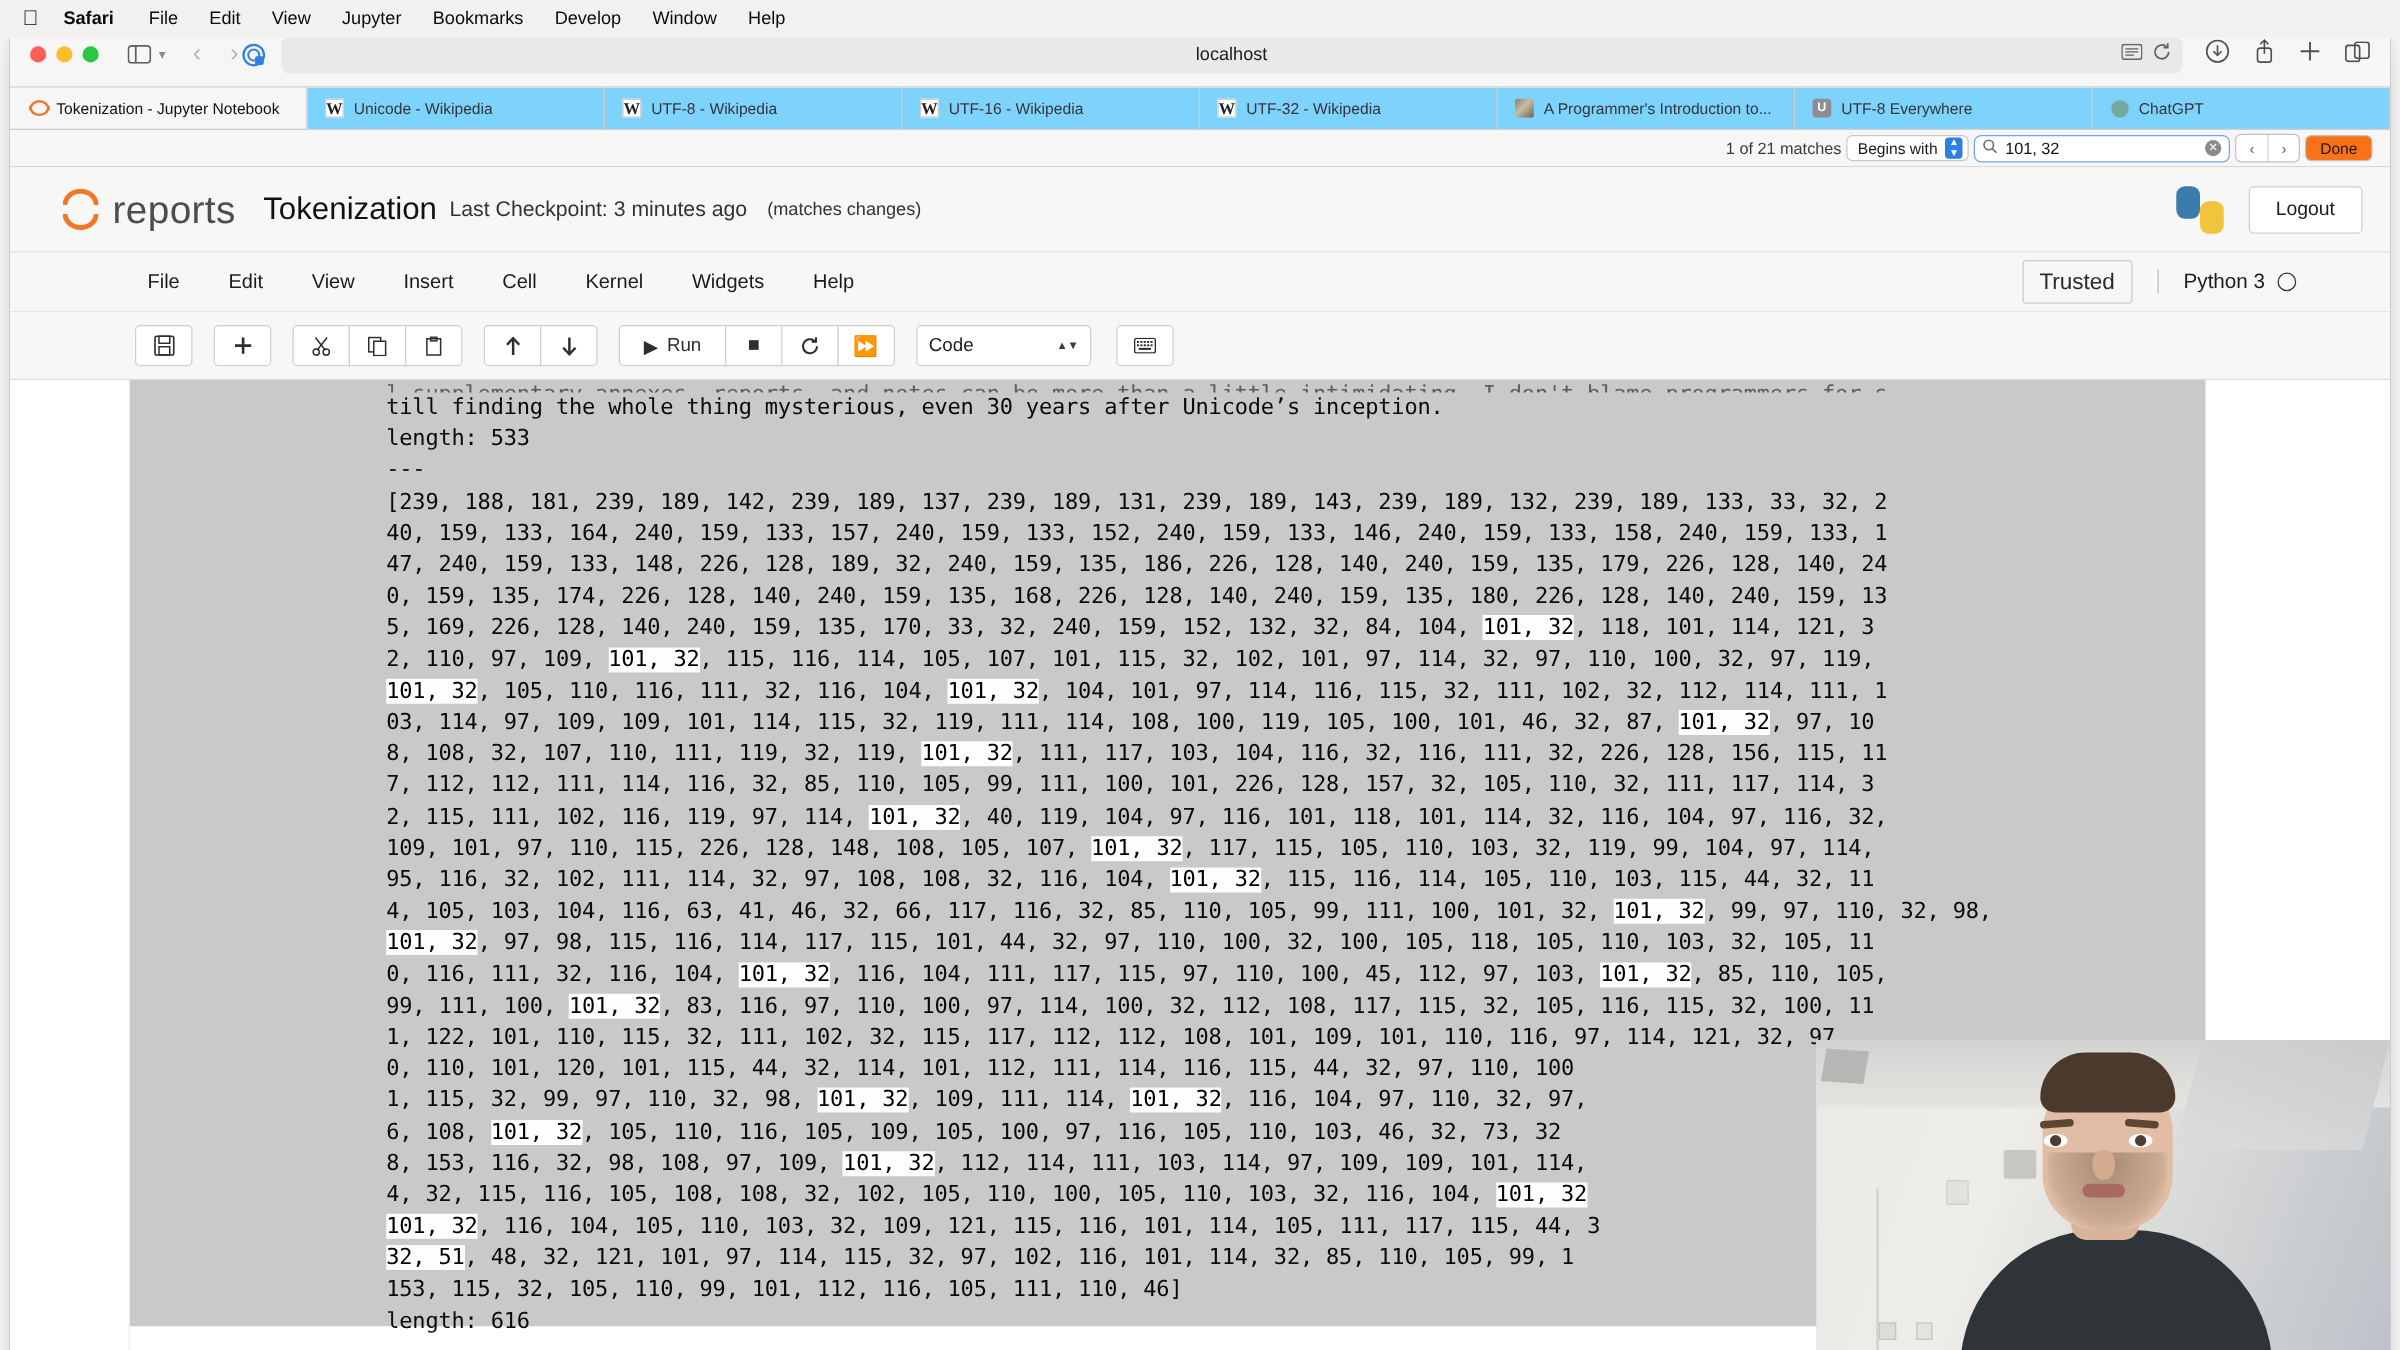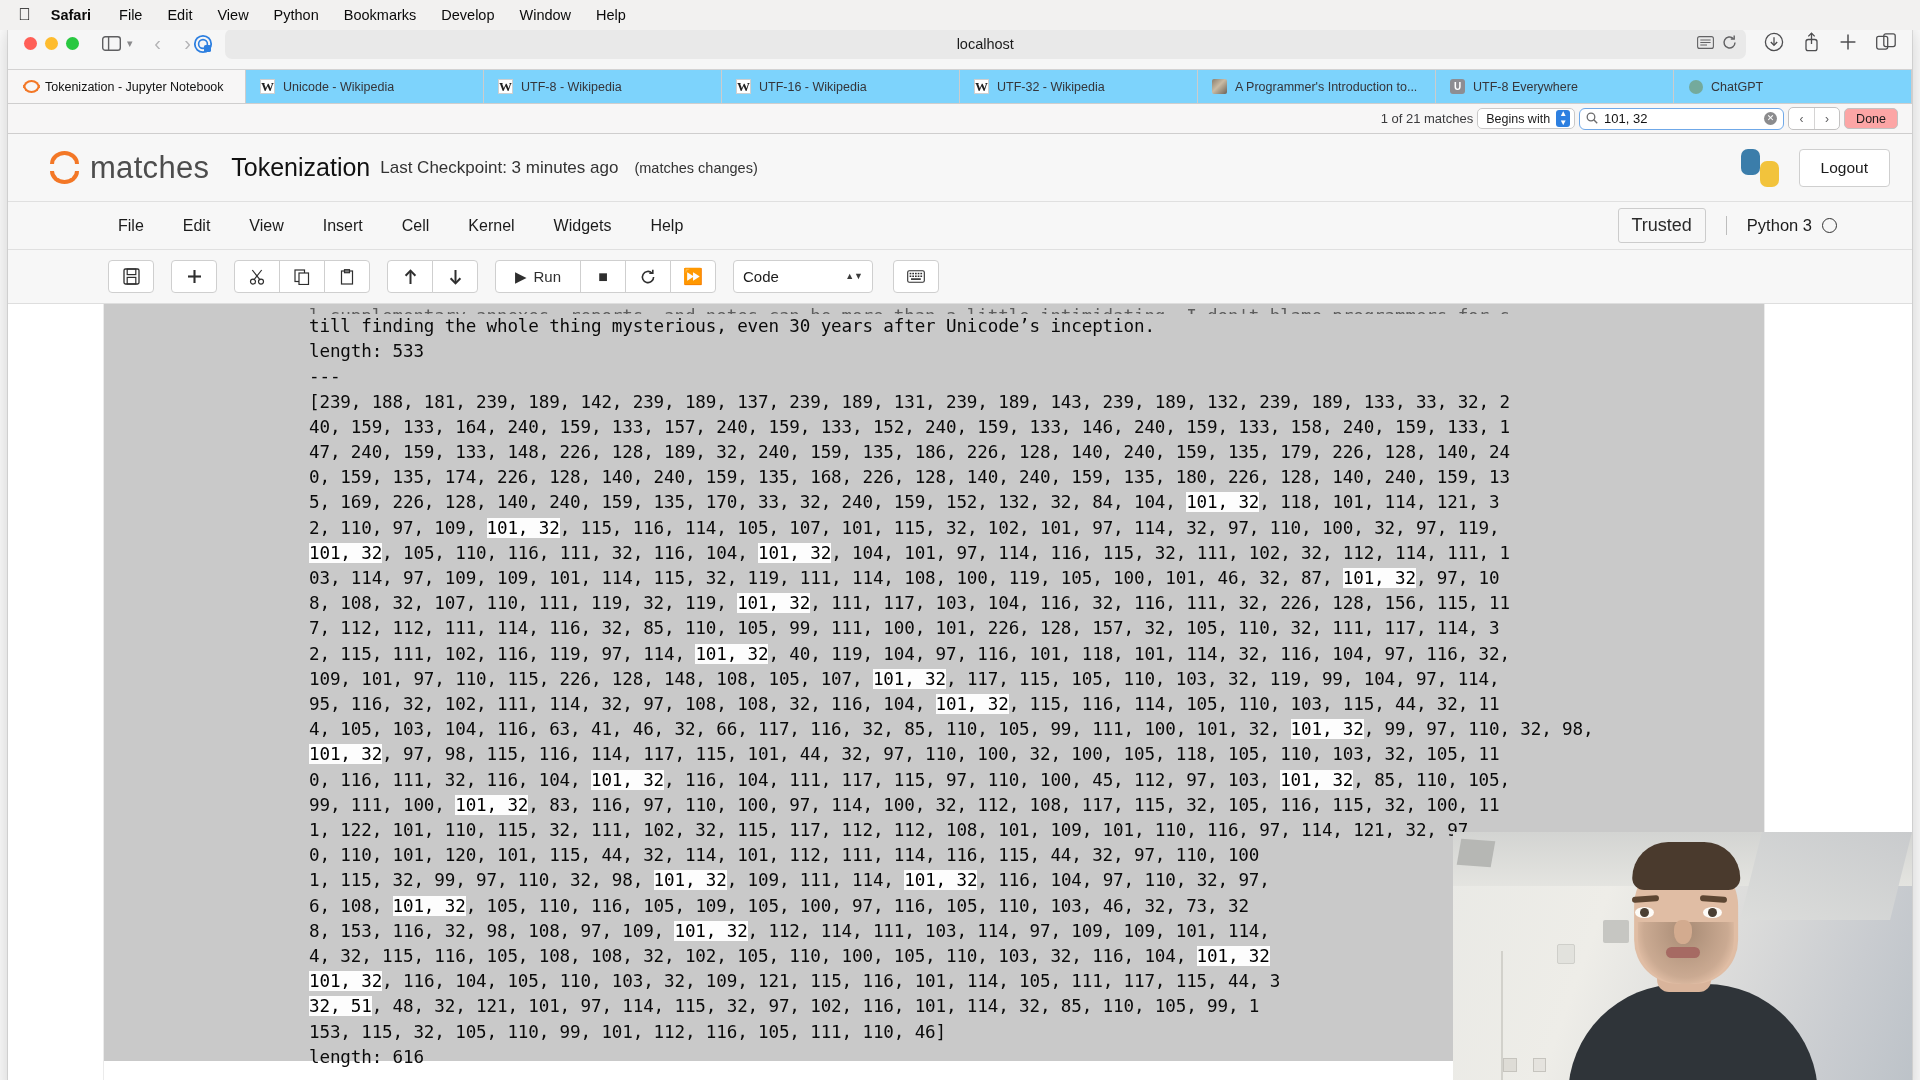--- a/index.html
+++ b/index.html
@@ -135,21 +135,21 @@
     font-size: 13px;
   }
   .findfield .mag { color: #6b6b6d; font-size: 11px; }
   .findfield .fval { flex: 1; color: #111; }
   .clearbtn { width: 13px; height: 13px; border-radius: 50%; background: #8b8b8d; color: #fff;
               font-size: 9px; line-height: 13px; text-align: center; }
   .navgroup { display: flex; border: 0.5px solid #c3c2c2; border-radius: 5px; overflow: hidden; background: #fff; }
   .navgroup div { width: 25px; height: 21px; display: flex; align-items: center; justify-content: center;
                   font-size: 12px; color: #5d5d5f; }
   .navgroup div + div { border-left: 0.5px solid #d5d4d4; }
-  .donebtn { border: 0.5px solid #c3c2c2; border-radius: 5px; background: #fca5a5;
+  .donebtn { border: 0.5px solid #c3c2c2; border-radius: 5px; background: #f97316;
              height: 21px; padding: 0 11px; display: flex; align-items: center;
              font-size: 12.5px; color: #1b1b1b; }
 
   
   .page { position: relative; background: #fff; height: 962px; }
 
   .jheader {
     height: 68px; background: #f7f7f7;
     border-bottom: 1px solid #e0e0e0;
     display: flex; align-items: center; padding: 0 22px 0 40px;
@@ -289,21 +289,21 @@
 </style>
 </head>
 <body>
 
 <div class="menubar">
   <span class="apple"></span>
   <span class="mi bold">Safari</span>
   <span class="mi">File</span>
   <span class="mi">Edit</span>
   <span class="mi">View</span>
-  <span class="mi">Python</span>
+  <span class="mi">Jupyter</span>
   <span class="mi">Bookmarks</span>
   <span class="mi">Develop</span>
   <span class="mi">Window</span>
   <span class="mi">Help</span>
 </div>
 
 <div class="safariwin">
 
   <div class="toolbar">
     <div class="lights">
@@ -454,21 +454,21 @@
   </div>
 
   <div class="page">
 
     <div class="jheader">
       <div class="jlogo">
         <span class="jlogo-mark">
             <span class="top"></span>
             <span class="bot"></span>
           </span>
-        <span class="jlogo-text">matches</span>
+        <span class="jlogo-text">reports</span>
       </div>
       <span class="nbname">Tokenization</span>
       <span class="checkpoint">Last Checkpoint: 3 minutes ago</span>
       <span class="unsaved">(matches changes)</span>
       <div class="jh-right">
         <span class="pylogo">
             <i class="pa"></i>
             <i class="pb"></i>
           </span>
         <span class="logoutbtn">Logout</span>

